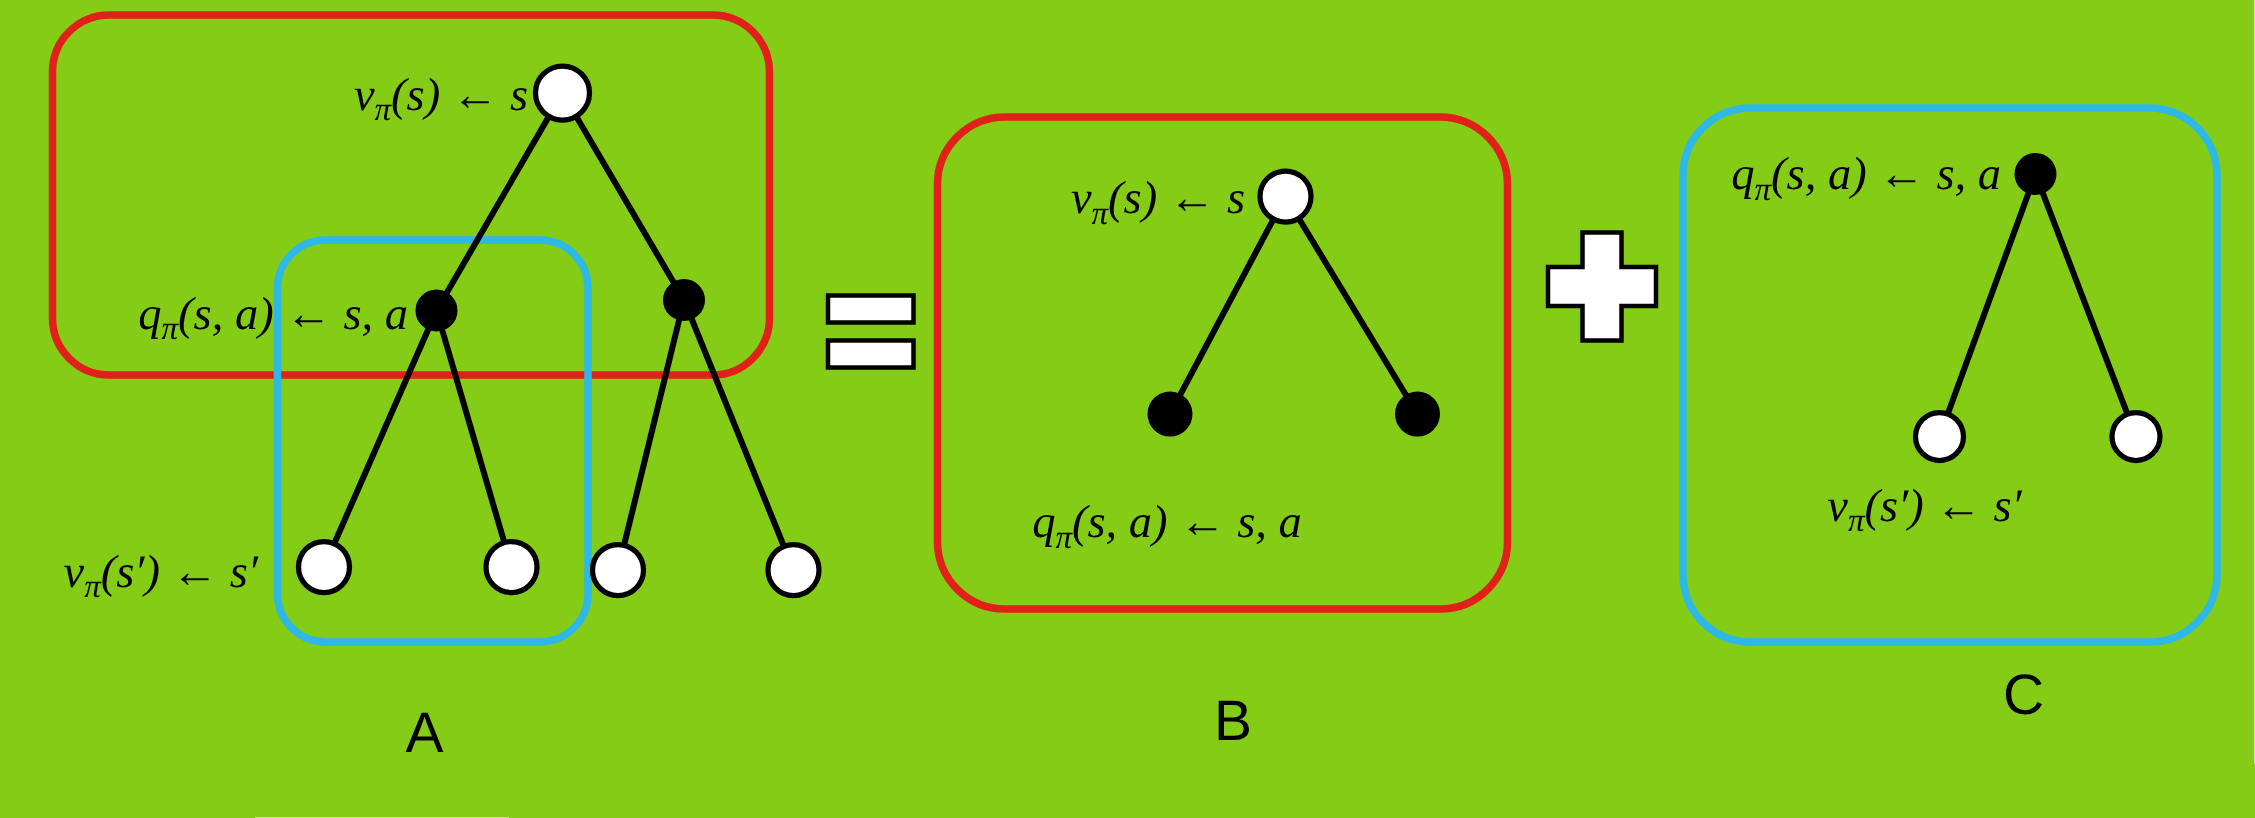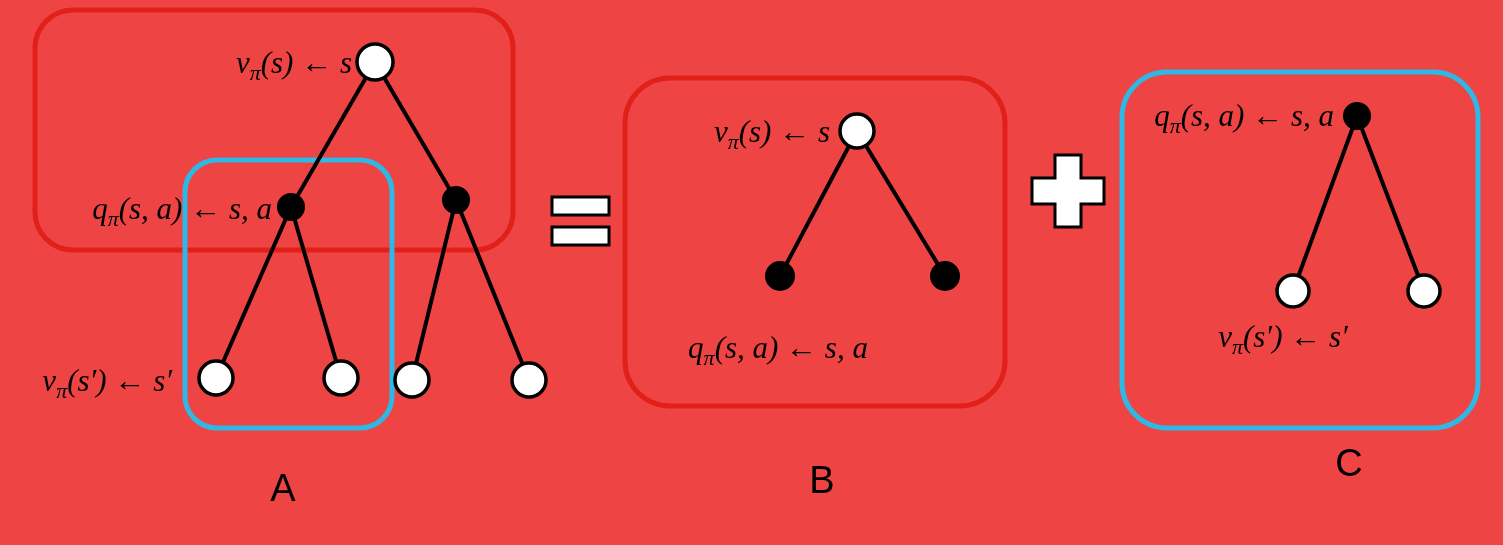--- a/index.html
+++ b/index.html
@@ -1,20 +1,20 @@
 <!DOCTYPE html>
 <html><head>
 <meta charset="utf-8">
 <style>
   html, body { margin: 0; padding: 0; background: #ffffff; }
   .canvas {
     position: relative;
     width: 1503px;
     height: 545px;
-    background: #ef4444;
+    background: #84cc16;
     overflow: hidden;
   }
   svg { display: block; }
   .math {
     font-family: "Liberation Serif", serif;
     font-style: italic;
     font-size: 31px;
     fill: #000000;
   }
   .math .sub { font-size: 22px; }

